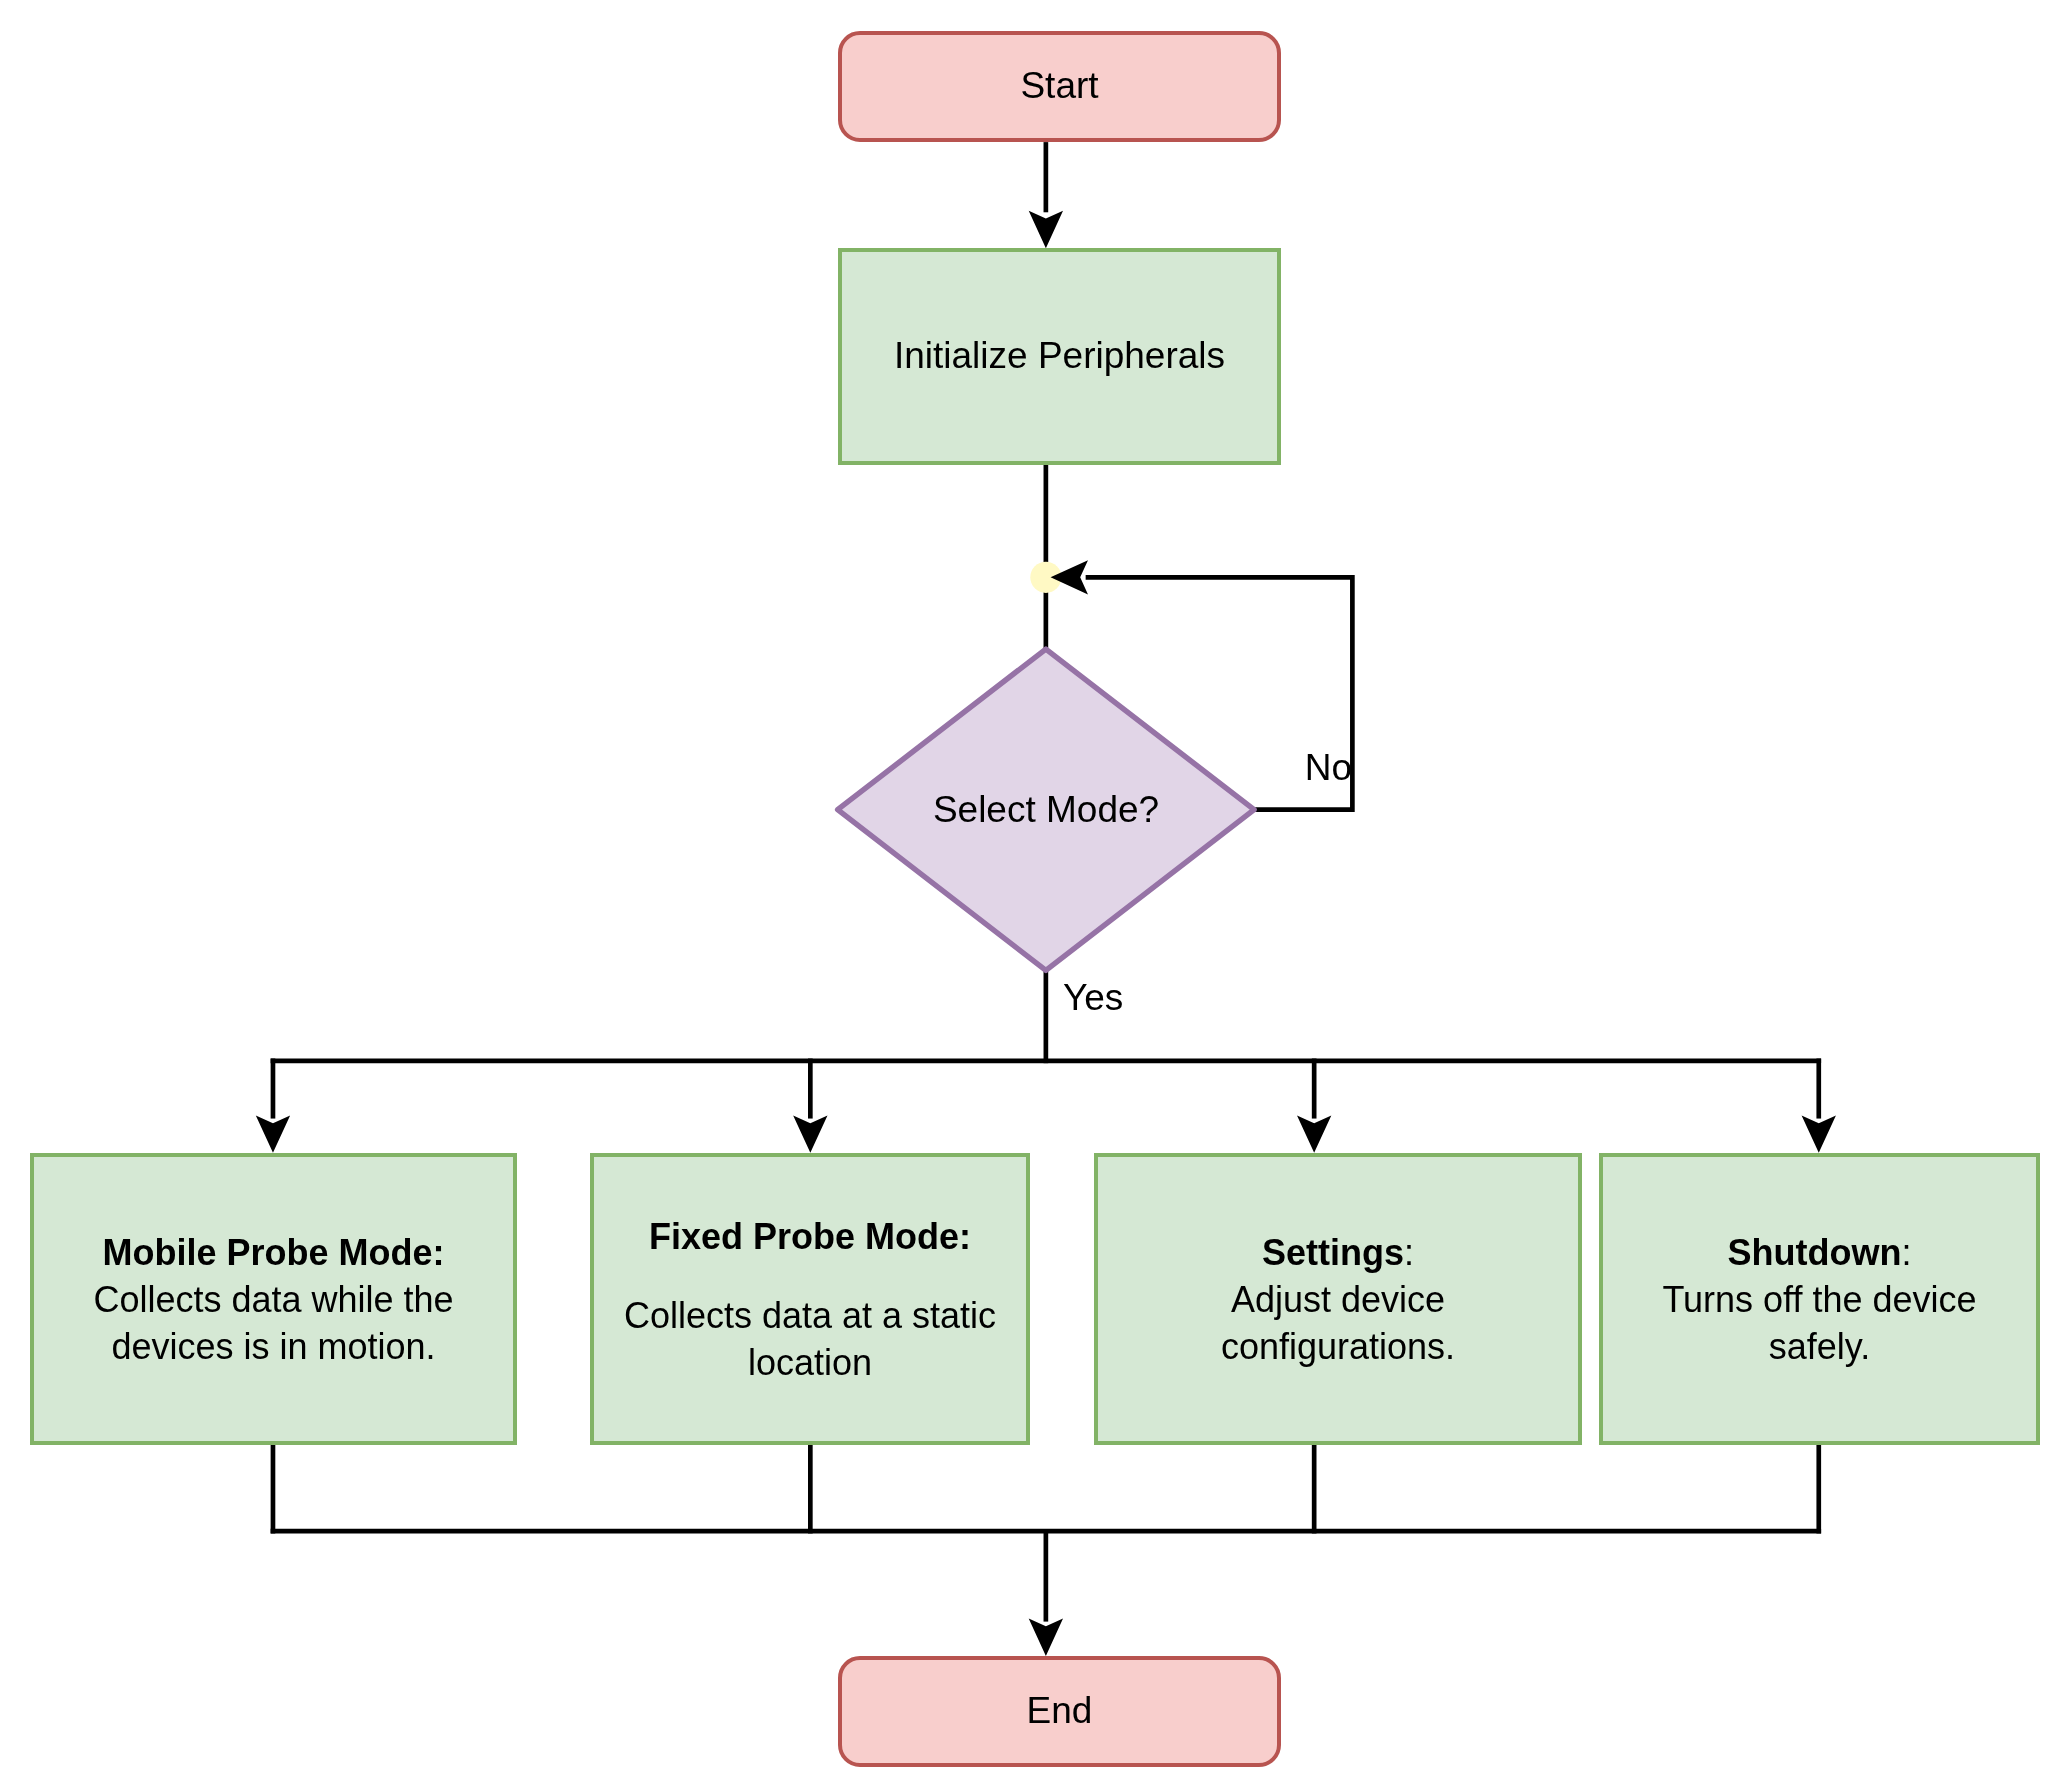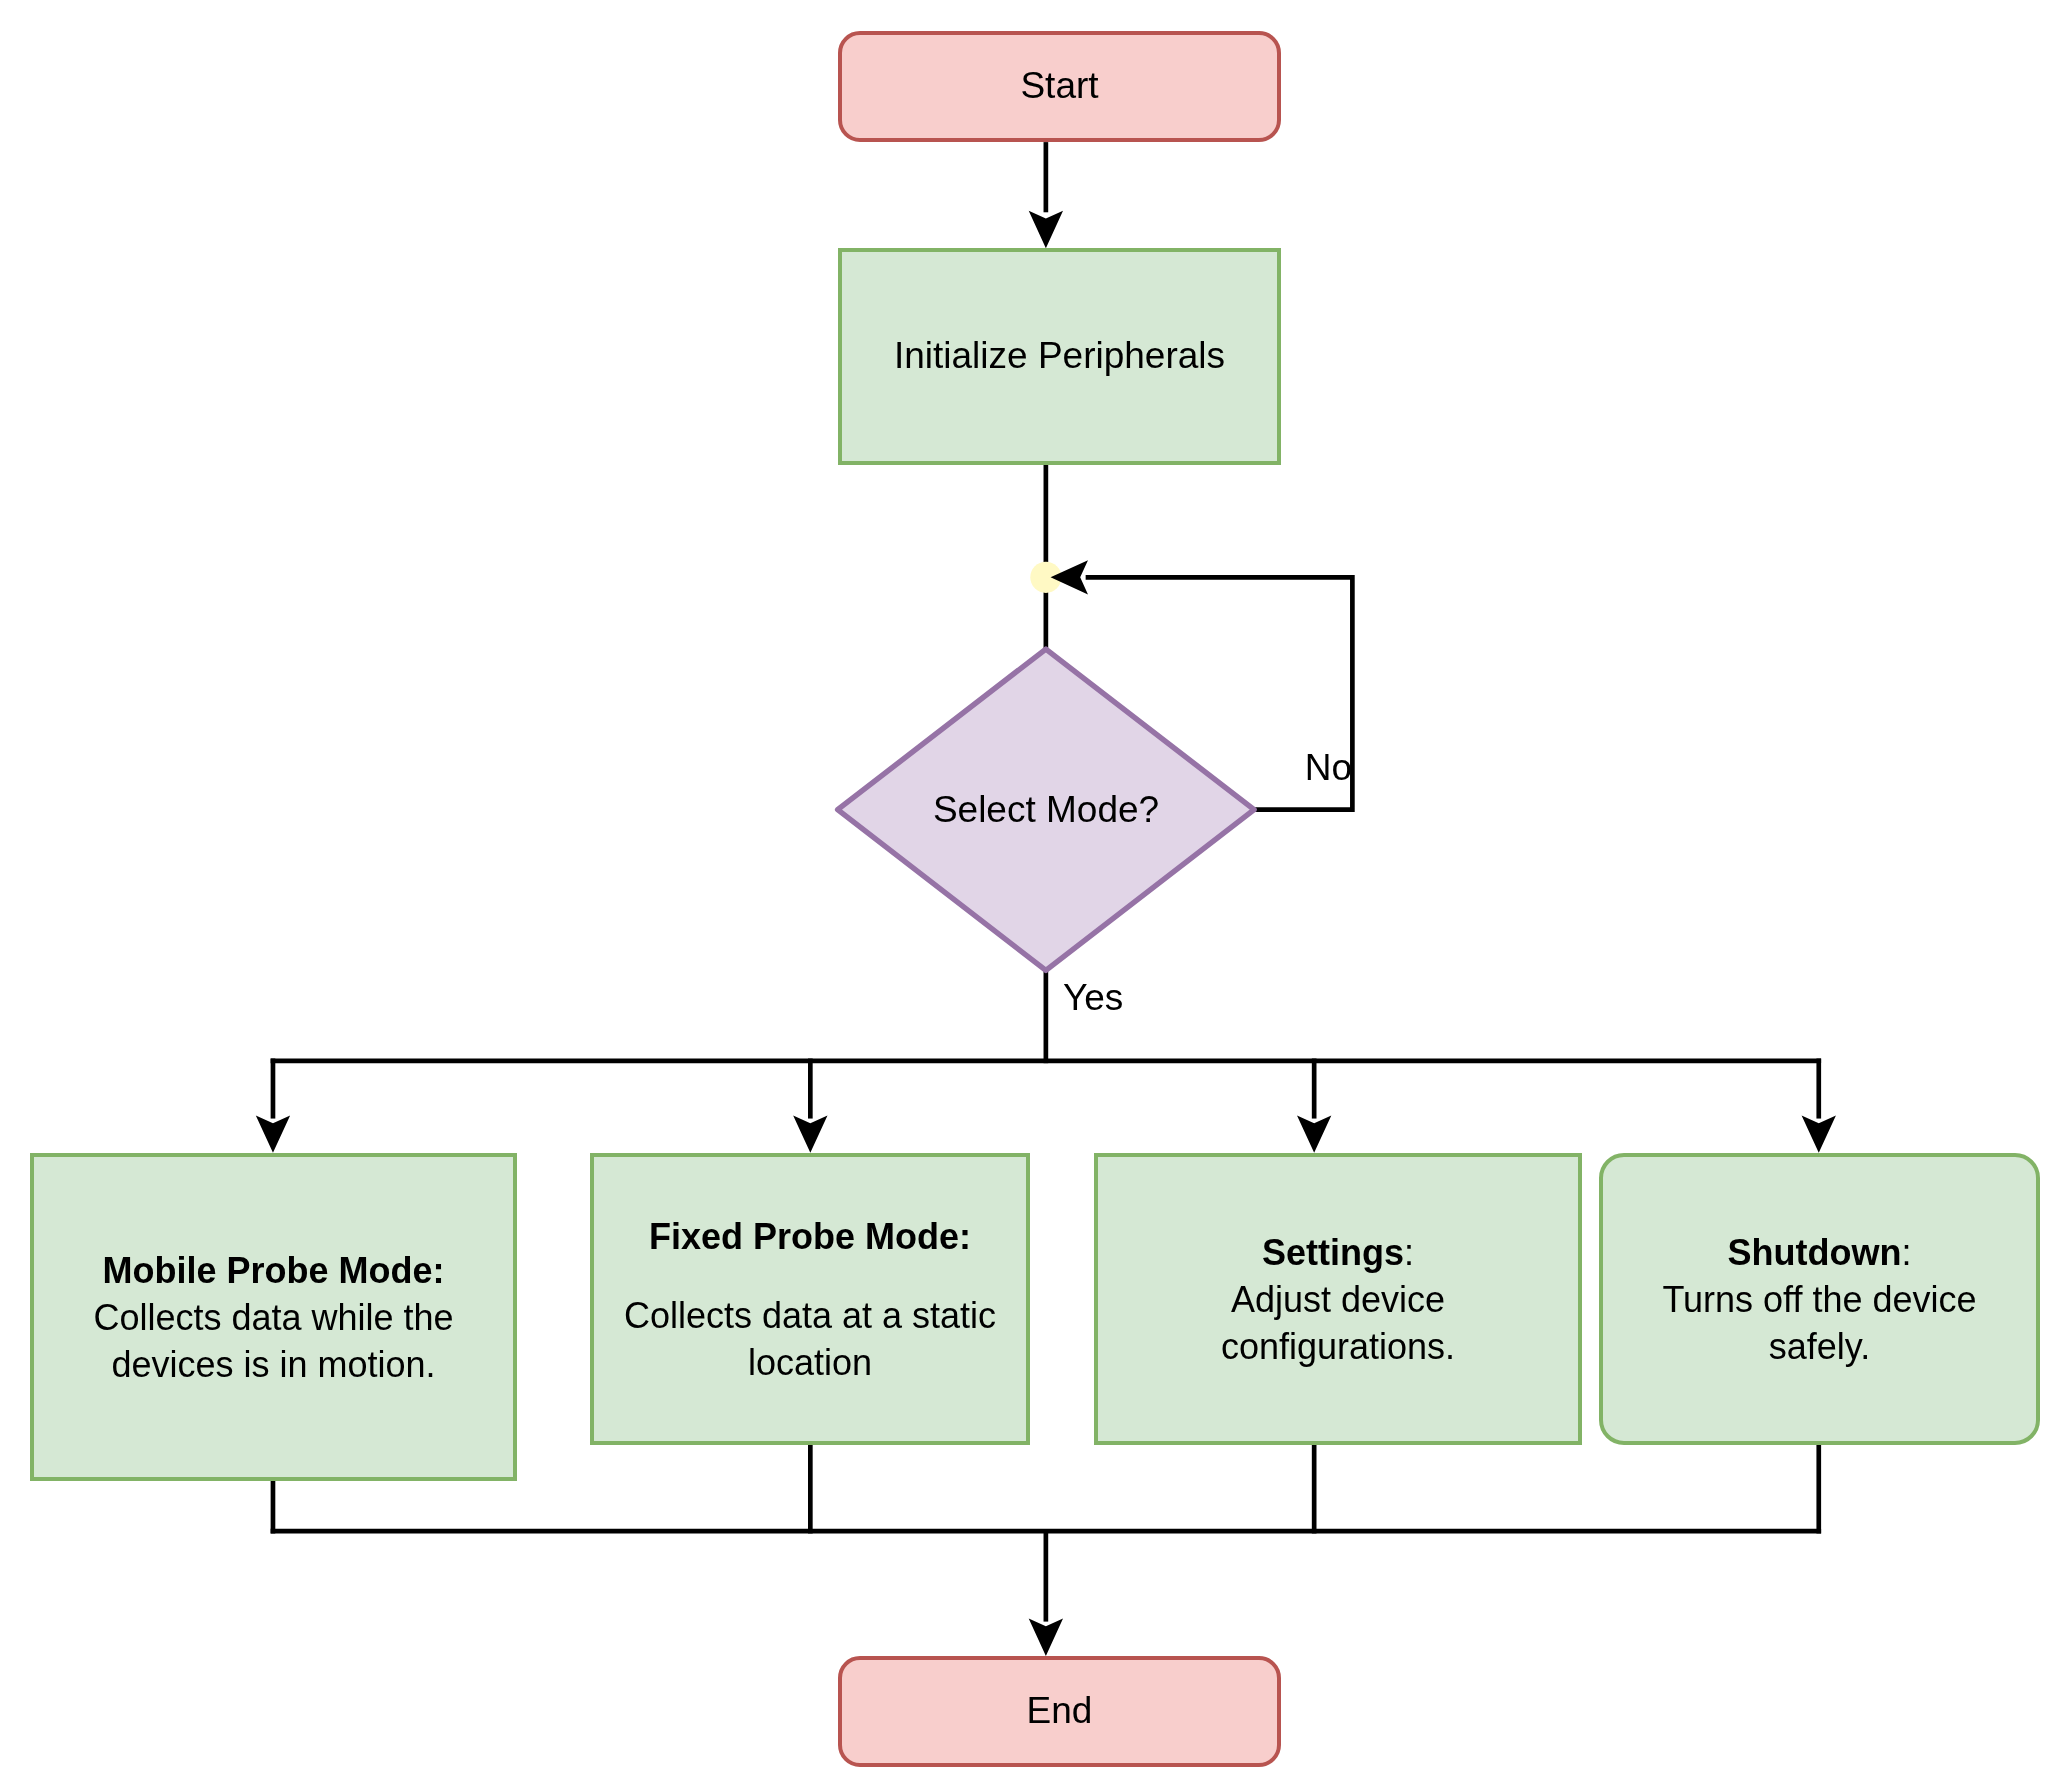--- a/index.html
+++ b/index.html
@@ -88,24 +88,24 @@
     font-size: 37px;
     background: transparent;
     white-space: nowrap;
   }
   .edge-label.centered { text-align: center; }
 
   
   #node-start   { left: 838px; top: 31px;   width: 443px; height: 111px; }
   #node-init    { left: 838px; top: 248px;  width: 443px; height: 217px; }
   #decision-label { left: 851px; top: 771px; width: 390px; height: 78px; }
-  #node-branch-0 { left: 30px;   top: 1153px; width: 487px; height: 328px; }
+  #node-branch-0 { left: 30px;   top: 1153px; width: 487px; height: 292px; }
   #node-branch-1 { left: 590px;  top: 1153px; width: 440px; height: 292px; gap: 32px; }
   #node-branch-2 { left: 1094px; top: 1153px; width: 488px; height: 292px; }
-  #node-branch-3 { left: 1599px; top: 1153px; width: 441px; height: 292px; border-radius: 25px; }
+  #node-branch-3 { left: 1599px; top: 1153px; width: 441px; height: 292px; }
   #node-end     { left: 838px; top: 1656px; width: 443px; height: 111px; }
   #label-yes    { left: 1063px; top: 977px; }
   #label-no     { left: 1280px; top: 747px; width: 97px; }
 </style>
 </head>
 <body>
 
 <div id="canvas">
 
   <svg id="edge-layer" viewBox="0 0 2649 2296" xmlns="http://www.w3.org/2000/svg">

